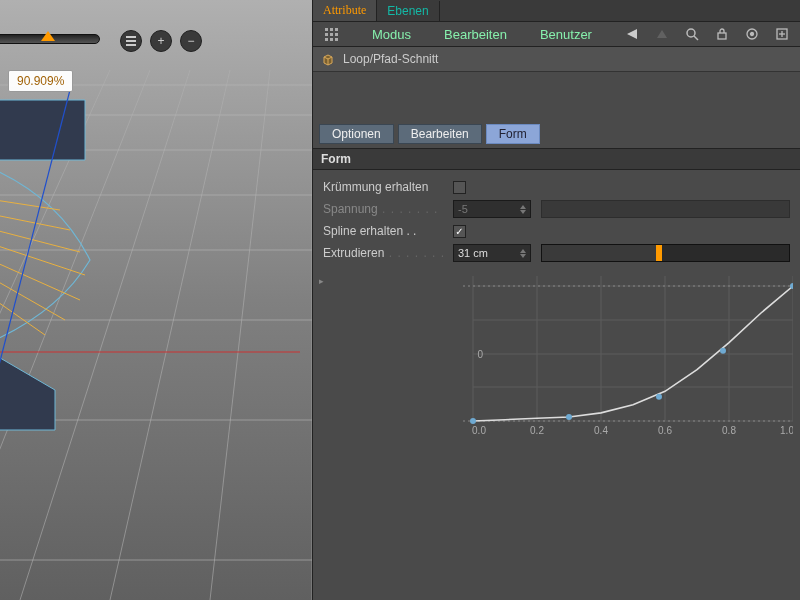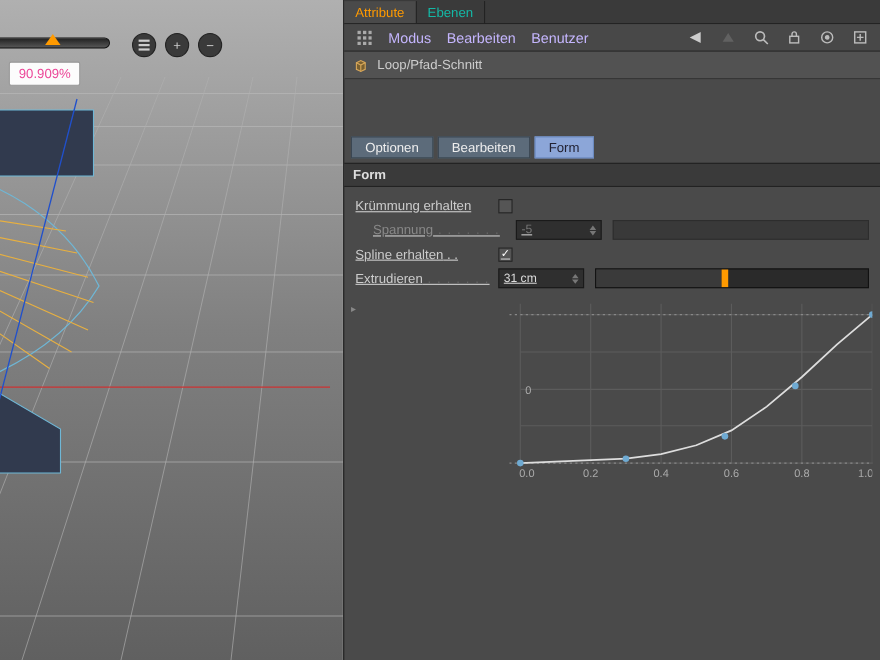--- a/index.html
+++ b/index.html
@@ -4,40 +4,40 @@
 <style>
   * { margin: 0; padding: 0; box-sizing: border-box; font-family: Arial, sans-serif; }
   body { background: #5a5a5a; width:800px; height:600px; overflow:hidden; position:relative; font-size:12px; color:#ccc; }
   .viewport { position:absolute; left:0; top:0; width:312px; height:600px; background: linear-gradient(#b0b0b0,#808080 50%,#606060); overflow:hidden;}
   .viewport-top-ctrl { position:absolute; top:30px; left:120px; display:flex; gap:8px; }
   .round-btn { width:22px; height:22px; background:#3a3a3a; border:1px solid #222; border-radius:50%; color:#ccc; font-size:12px; display:flex; align-items:center; justify-content:center; cursor:pointer; }
   .hbars { display:flex; flex-direction:column; gap:2px; align-items:center; justify-content:center;}
   .hbars span { width:10px; height:2px; background:#ccc; display:block;}
   .slider-track { position:absolute; top:34px; left:-160px; width:260px; height:10px; background:linear-gradient(#222,#555); border-radius:5px; border:1px solid #111;}
   .slider-handle { position:absolute; top:-4px; left:200px; width:0; height:0; border-left:7px solid transparent; border-right:7px solid transparent; border-bottom:10px solid #ff9a00;}
-  .pct-box { position:absolute; top:56px; left:8px; background:rgba(255,255,255,0.96); color:#ec4899; border:1px solid #999; padding:3px 8px; font-size:12px; border-radius:2px;}
+  .pct-box { position:absolute; top:70px; left:8px; background:rgba(255,255,255,0.96); color:#a16207; border:1px solid #999; padding:3px 8px; font-size:12px; border-radius:2px;}
   .grid-svg { position:absolute; top:0; left:0; width:312px; height:600px;}
   .panel { position:absolute; left:312px; top:0; right:0; bottom:0; background:#4a4a4a; border-left:1px solid #222;}
   .tab-row { display:flex; align-items:center; background:#3a3a3a; border-bottom:1px solid #222; height:22px;}
   .tab { padding:3px 10px; font-size:12px; color:#14b8a6; cursor:pointer; border-right:1px solid #222;}
-  .tab.active { color:#ff9a00; background:#4a4a4a; }
+  .tab.active { color:#ff9a00; background:#4a4a4a;font-family:Liberation Serif, serif; }
   .menu-row { display:flex; align-items:center; gap:14px; padding:4px 10px; background:#484848; border-bottom:1px solid #222;}
   .menu-row .sp { flex:1; }
-  .menu-item { font-size:13px; color:#c4b5fd; cursor:pointer;}
+  .menu-item { font-size:13px; color:#86efac; cursor:pointer;margin-left:19px;}
   .icon-slot { width:16px; height:16px; display:flex; align-items:center; justify-content:center; color:#aaa; cursor:pointer;}
   .obj-row { display:flex; align-items:flex-end; gap:8px; padding:5px 8px; background:#525252; border-bottom:1px solid #333;}
   .cube-ico { width:14px; height:14px; }
   .subtab-row { display:flex; gap:4px; padding:4px 6px;}
   .subtab { padding:2px 12px; font-size:12px; background:#5c6b7a; color:#eee; border:1px solid #3a4652; cursor:pointer;margin-top:48px;}
   .subtab.sel { background:#8ca6d8; color:#223; border-color:#6b8ac0;}
   .section-hdr { background:#3a3a3a; padding:3px 8px; font-weight:bold; font-size:12px; color:#ddd; border-top:1px solid #222; border-bottom:1px solid #222;}
   .form-rows { padding:6px 10px;}
-  .frow { display:flex; align-items:center; height:22px; gap:4px;text-decoration:underline;}
+  .frow { display:flex; align-items:center; height:22px; gap:4px;}
   .flabel { width:126px; font-size:12px; color:#ccc; white-space:nowrap; overflow:hidden;}
-  .flabel.disabled { color:#888;margin-left:16px;}
+  .flabel.disabled { color:#888;}
   .dots::after { content:" . . . . . . ."; color:#666; letter-spacing:1px;}
   .chk { width:13px; height:13px; background:#555; border:1px solid #222; display:flex; align-items:center; justify-content:center; font-size:10px; color:#fff;}
   .num-field { width:78px; height:18px; background:#2f2f2f; border:1px solid #1a1a1a; color:#ddd; font-size:11px; padding:0 4px; display:flex; align-items:center; position:relative;}
   .num-field.disabled { color:#777;}
   .spinner { position:absolute; right:2px; top:1px; width:8px; height:14px; display:flex; flex-direction:column; justify-content:center; gap:1px;}
   .spinner div { width:0;height:0;border-left:3px solid transparent;border-right:3px solid transparent;}
   .spinner .up{border-bottom:4px solid #777;}
   .spinner .dn{border-top:4px solid #777;}
   .slider-bar { flex:1; height:18px; background:#2a2a2a; border:1px solid #111; position:relative; margin-left:6px;}
   .slider-fill { position:absolute; left:0; top:0; bottom:0; width:46%; background:#3a3a3a;}

